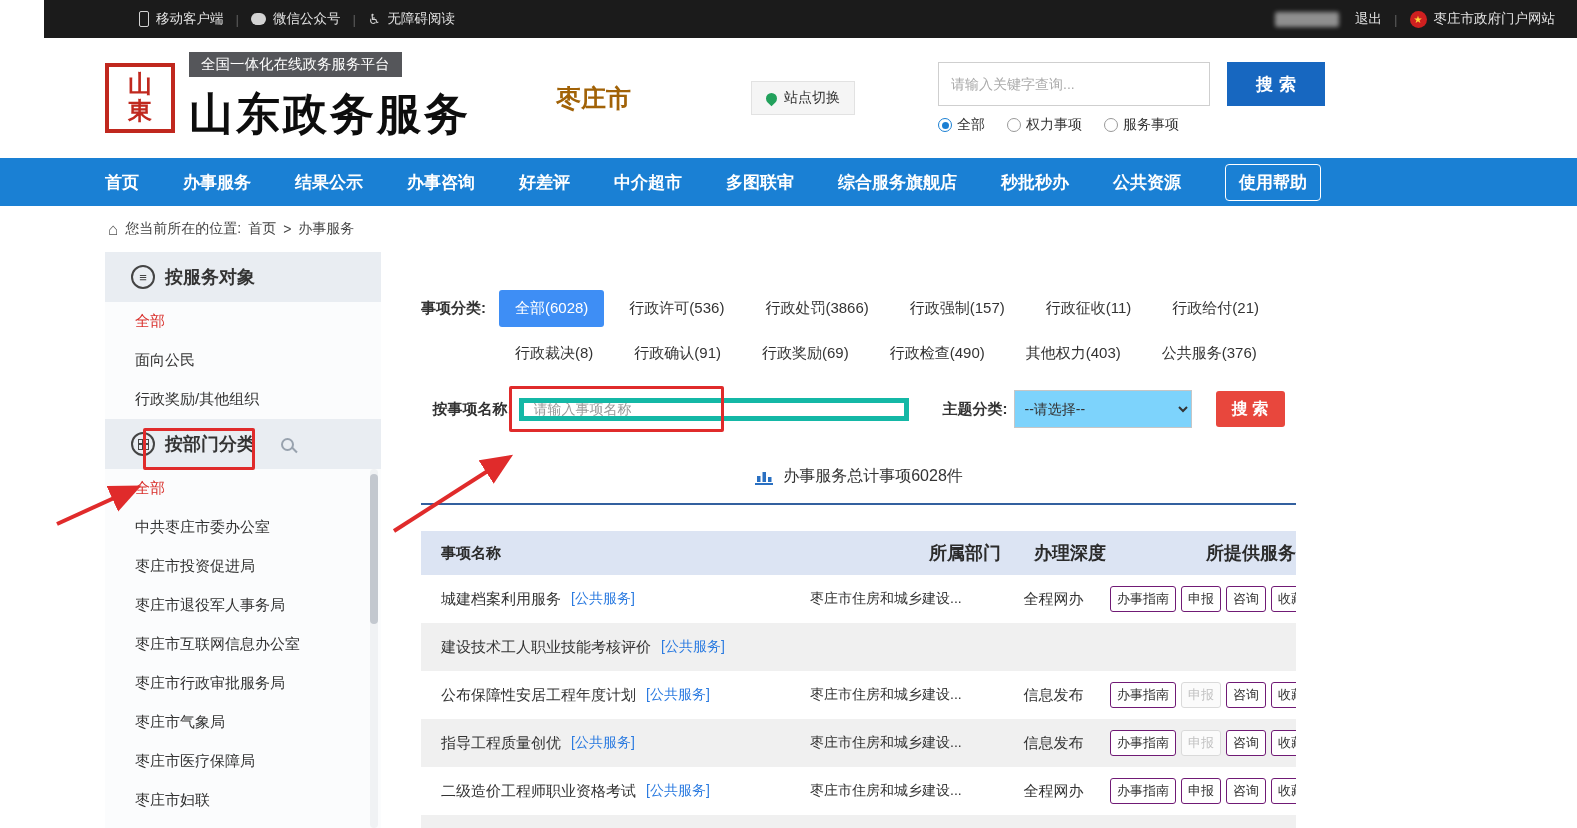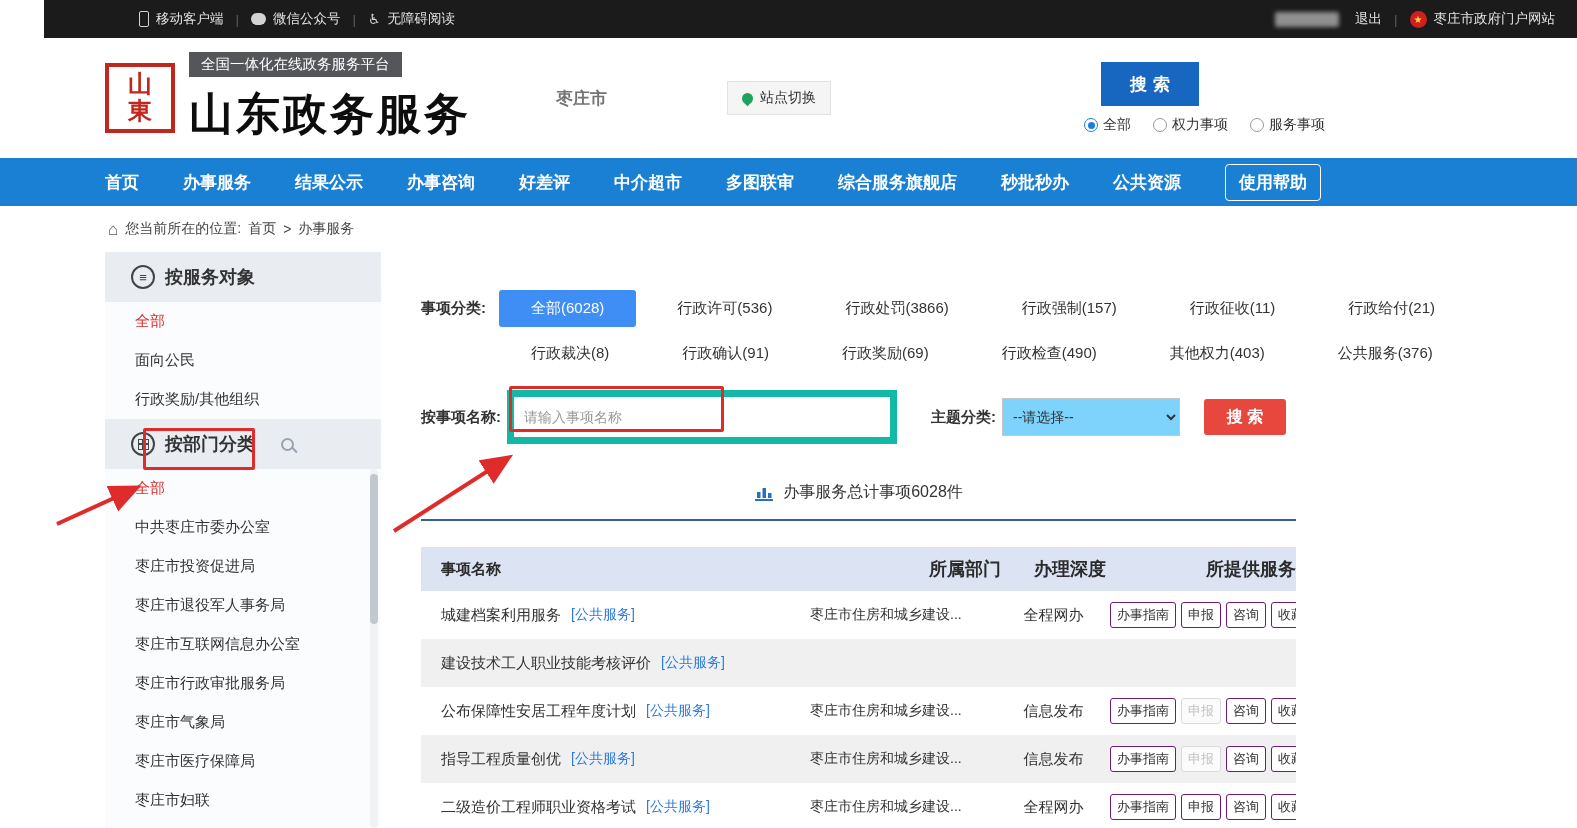--- a/index.html
+++ b/index.html
@@ -24,21 +24,21 @@
 
   
   .header { height:120px; display:flex; align-items:center; padding:0 252px 0 105px; background:#fff; }
   .logo-wrap { display:flex; align-items:center; gap:14px; }
   .seal { width:70px; height:70px; border:4px solid #c0281e; display:flex; align-items:center;
     justify-content:center; }
   .seal-text { font-family:"Liberation Serif","DejaVu Serif",serif; color:#c0281e; font-weight:bold;
     font-size:24px; line-height:27px; width:27px; text-align:center; word-break:break-all; }
   .badge { display:inline-block; background:#55565a; color:#fff; font-size:14.5px; padding:3px 12px; }
   .brand-name { font-size:44px; font-weight:bold; color:#0d0d0d; letter-spacing:3px; margin-top:8px; }
-  .city { font-size:17px; font-weight:bold; margin-left:85px; color:#737373; }
+  .city { font-size:25px; font-weight:bold; margin-left:85px; color:#a16207; }
   .site-switch { margin-left:120px; background:#f5f5f5; border:1px solid #e2e2e2; padding:7px 14px;
     font-size:14px; color:#333; display:flex; gap:7px; align-items:center; cursor:pointer; }
   .pin-icon { width:11px; height:11px; background:#22a15c; border-radius:50% 50% 50% 0;
     transform:rotate(-45deg); display:inline-block; }
   .search-area { margin-left:auto; display:flex; flex-direction:column; align-items:flex-start; }
   .search-row { display:flex; }
   .kw-input { width:272px; height:44px; border:1px solid #cfcfcf; padding:0 12px; font-size:14px;
     color:#333; outline:none; }
   .kw-input::placeholder { color:#aaa; }
   .kw-btn { width:98px; height:44px; margin-left:17px; background:#1767c0; color:#fff; font-size:17px;
@@ -80,33 +80,33 @@
     color:#333; cursor:pointer; white-space:nowrap; }
   .side-item.red { color:#d9302c; }
   .dept-wrap { position:relative; height:359px; overflow:hidden; }
   .scroll-track { position:absolute; right:3px; top:0; width:8px; height:100%; background:#f0f2f4; border-radius:4px; }
   .scroll-thumb { position:absolute; right:3px; top:5px; width:8px; height:150px; background:#c3c8cf; border-radius:4px; cursor:grab; }
 
   .main { margin-left:40px; width:875px; padding-top:38px; }
   .cat-row { display:flex; align-items:center; margin-bottom:8px; flex-wrap:nowrap; }
   .cat-label { width:78px; min-width:78px; font-size:15px; color:#333; font-weight:bold; }
   .cat-row.second { padding-left:78px; }
-  .cat-tab { padding:9px 32px; font-size:15px; color:#333; margin-right:9px; cursor:pointer;
+  .cat-tab { padding:9px 16px; font-size:15px; color:#333; margin-right:9px; cursor:pointer;
     border-radius:3px; white-space:nowrap; }
   .cat-tab.active { background:#3e8ef5; color:#fff; }
 
-  .search-row2 { display:flex; align-items:center; margin-top:18px; }
+  .search-row2 { display:flex; align-items:center; margin-top:18px;justify-content:center; }
   .sr-label { font-size:15px; color:#333; font-weight:bold; white-space:nowrap; }
-  .name-input { width:390px; height:54px; border:7px solid #14b8a6; padding:0 10px; font-size:14px;
+  .name-input { width:390px; height:23px; border:5px solid #14b8a6; padding:0 10px; font-size:14px;
     margin-left:6px; outline:none; }
   .name-input::placeholder { color:#999; }
   .topic-label { margin-left:34px; }
   .topic-select { width:178px; height:38px; border:1px solid #c6c6c6; font-size:14px; color:#333;
     margin-left:6px; background:#7dd3fc; padding-left:6px; }
-  .red-search-btn { margin-left:24px; width:82px; height:36px; background:#e8473d; color:#fff;
+  .red-search-btn { margin-left:24px; width:69px; height:36px; background:#e8473d; color:#fff;
     border:none; font-size:16px; border-radius:3px; cursor:pointer; white-space:nowrap; font-weight:bold; }
 
   .summary { margin-top:38px; padding-bottom:16px; border-bottom:2px solid #33609f; display:flex;
     justify-content:center; align-items:center; gap:9px; font-size:16px; color:#333; }
 
   .table { margin-top:26px; }
   .t-row { display:grid; grid-template-columns:375px 205px 105px 190px; align-items:center; min-height:48px; }
   .t-head { background:#dce4f3; font-weight:bold; font-size:16px; min-height:44px; color:#2b2b2b; }
   .cell { overflow:hidden; white-space:nowrap; }
   .c-name { padding-left:20px; display:flex; align-items:center; gap:10px; font-size:15px; }
@@ -172,20 +172,21 @@
       <div class="brand-name">山东政务服务</div>
     </div>
   </div>
   <div class="city">枣庄市</div>
   <div class="site-switch">
     <span class="pin-icon"></span>
     <span>站点切换</span>
   </div>
   <div class="search-area">
     <div class="search-row">
+      <input class="kw-input" type="text" placeholder="请输入关键字查询..." style="">
       <button class="kw-btn">搜索</button>
     </div>
     <div class="radio-row" id="radio-row">
         <span class="radio-opt">
           <span class="radio checked"></span>
           <span>全部</span>
         </span>
         <span class="radio-opt">
           <span class="radio"></span>
           <span>权力事项</span>

